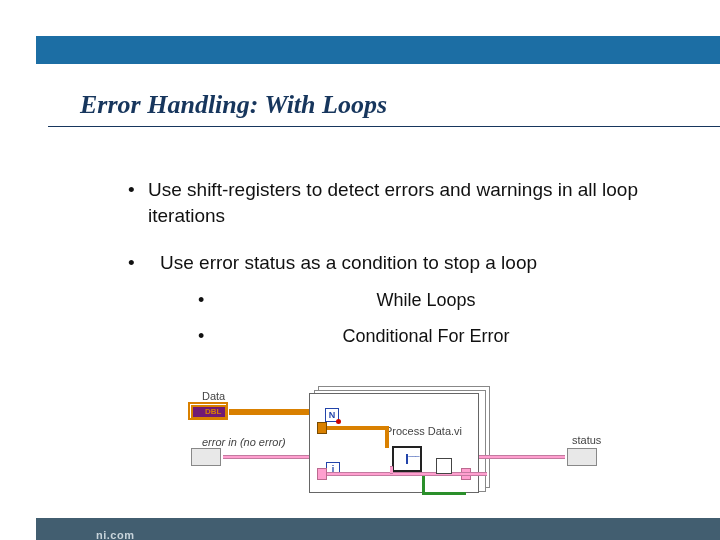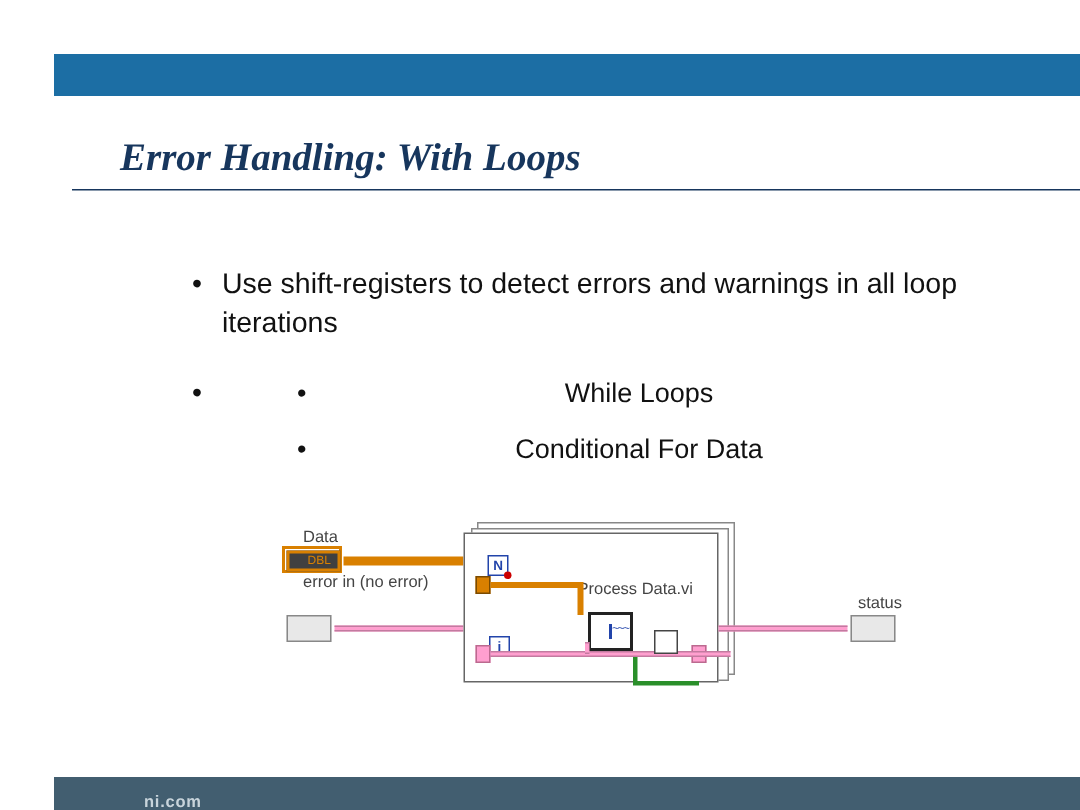--- a/index.html
+++ b/index.html
@@ -68,26 +68,26 @@
     font-family: Tahoma, Arial, sans-serif;
     font-size: 11px;
     color: #444;
   }
   .lbl { position: absolute; padding-left: 11px; }
   .dbl-box {
     position: absolute;
     left: 0; top: 22px;
     width: 36px; height: 14px;
     border: 2px solid #d98000;
-    background: #404040;
+    background: #701a75;
     color: #d98000;
     font-size: 8px;
     line-height: 10px;
     text-align: left;
-    font-weight: normal;
+    font-weight: bold;
   }
   .dbl-box::before {
     content:"";
     position:absolute; left:-5px; top:-5px;
     width:36px; height:14px;
     border:2px solid #d98000;
     background:transparent;
     z-index:-1;
   }
   .err-cluster {
@@ -206,31 +206,32 @@
 </head>
 <body>
 
 <div class="top-bar"></div>
 
 <h1 class="title">Error Handling: With Loops</h1>
 
 <div class="content">
   <div class="bullet">Use shift-registers to detect errors and warnings in all loop iterations</div>
   <div class="bullet">
+    <span>Use error status as a condition to stop a loop</span>
     <div class="sub-list">
       <div class="sub-bullet">While Loops</div>
-      <div class="sub-bullet">Conditional For Data</div>
+      <div class="sub-bullet">Conditional For Error</div>
     </div>
   </div>
 
   <div class="diagram">
 
     <span class="lbl" style="left:0; top:6px;">Data</span>
     <div class="dbl-box"><span>DBL</span></div>
-    <span class="lbl" style="left:0; top:36px;">error in (no error)</span>
+    <span class="lbl" style="left:0; top:52px;font-style:italic;">error in (no error)</span>
     <div class="err-cluster" style="left:0; top:65px;">
         <div class="g"></div>
         <div class="c"></div>
         <div class="s"></div>
       </div>
 
     <div class="orange-wire" style="left:38px; top:26px; width:80px;"></div>
     <div class="pink-wire" style="left:32px; top:72px; width:86px;"></div>
 
     <div class="loop-outer">

